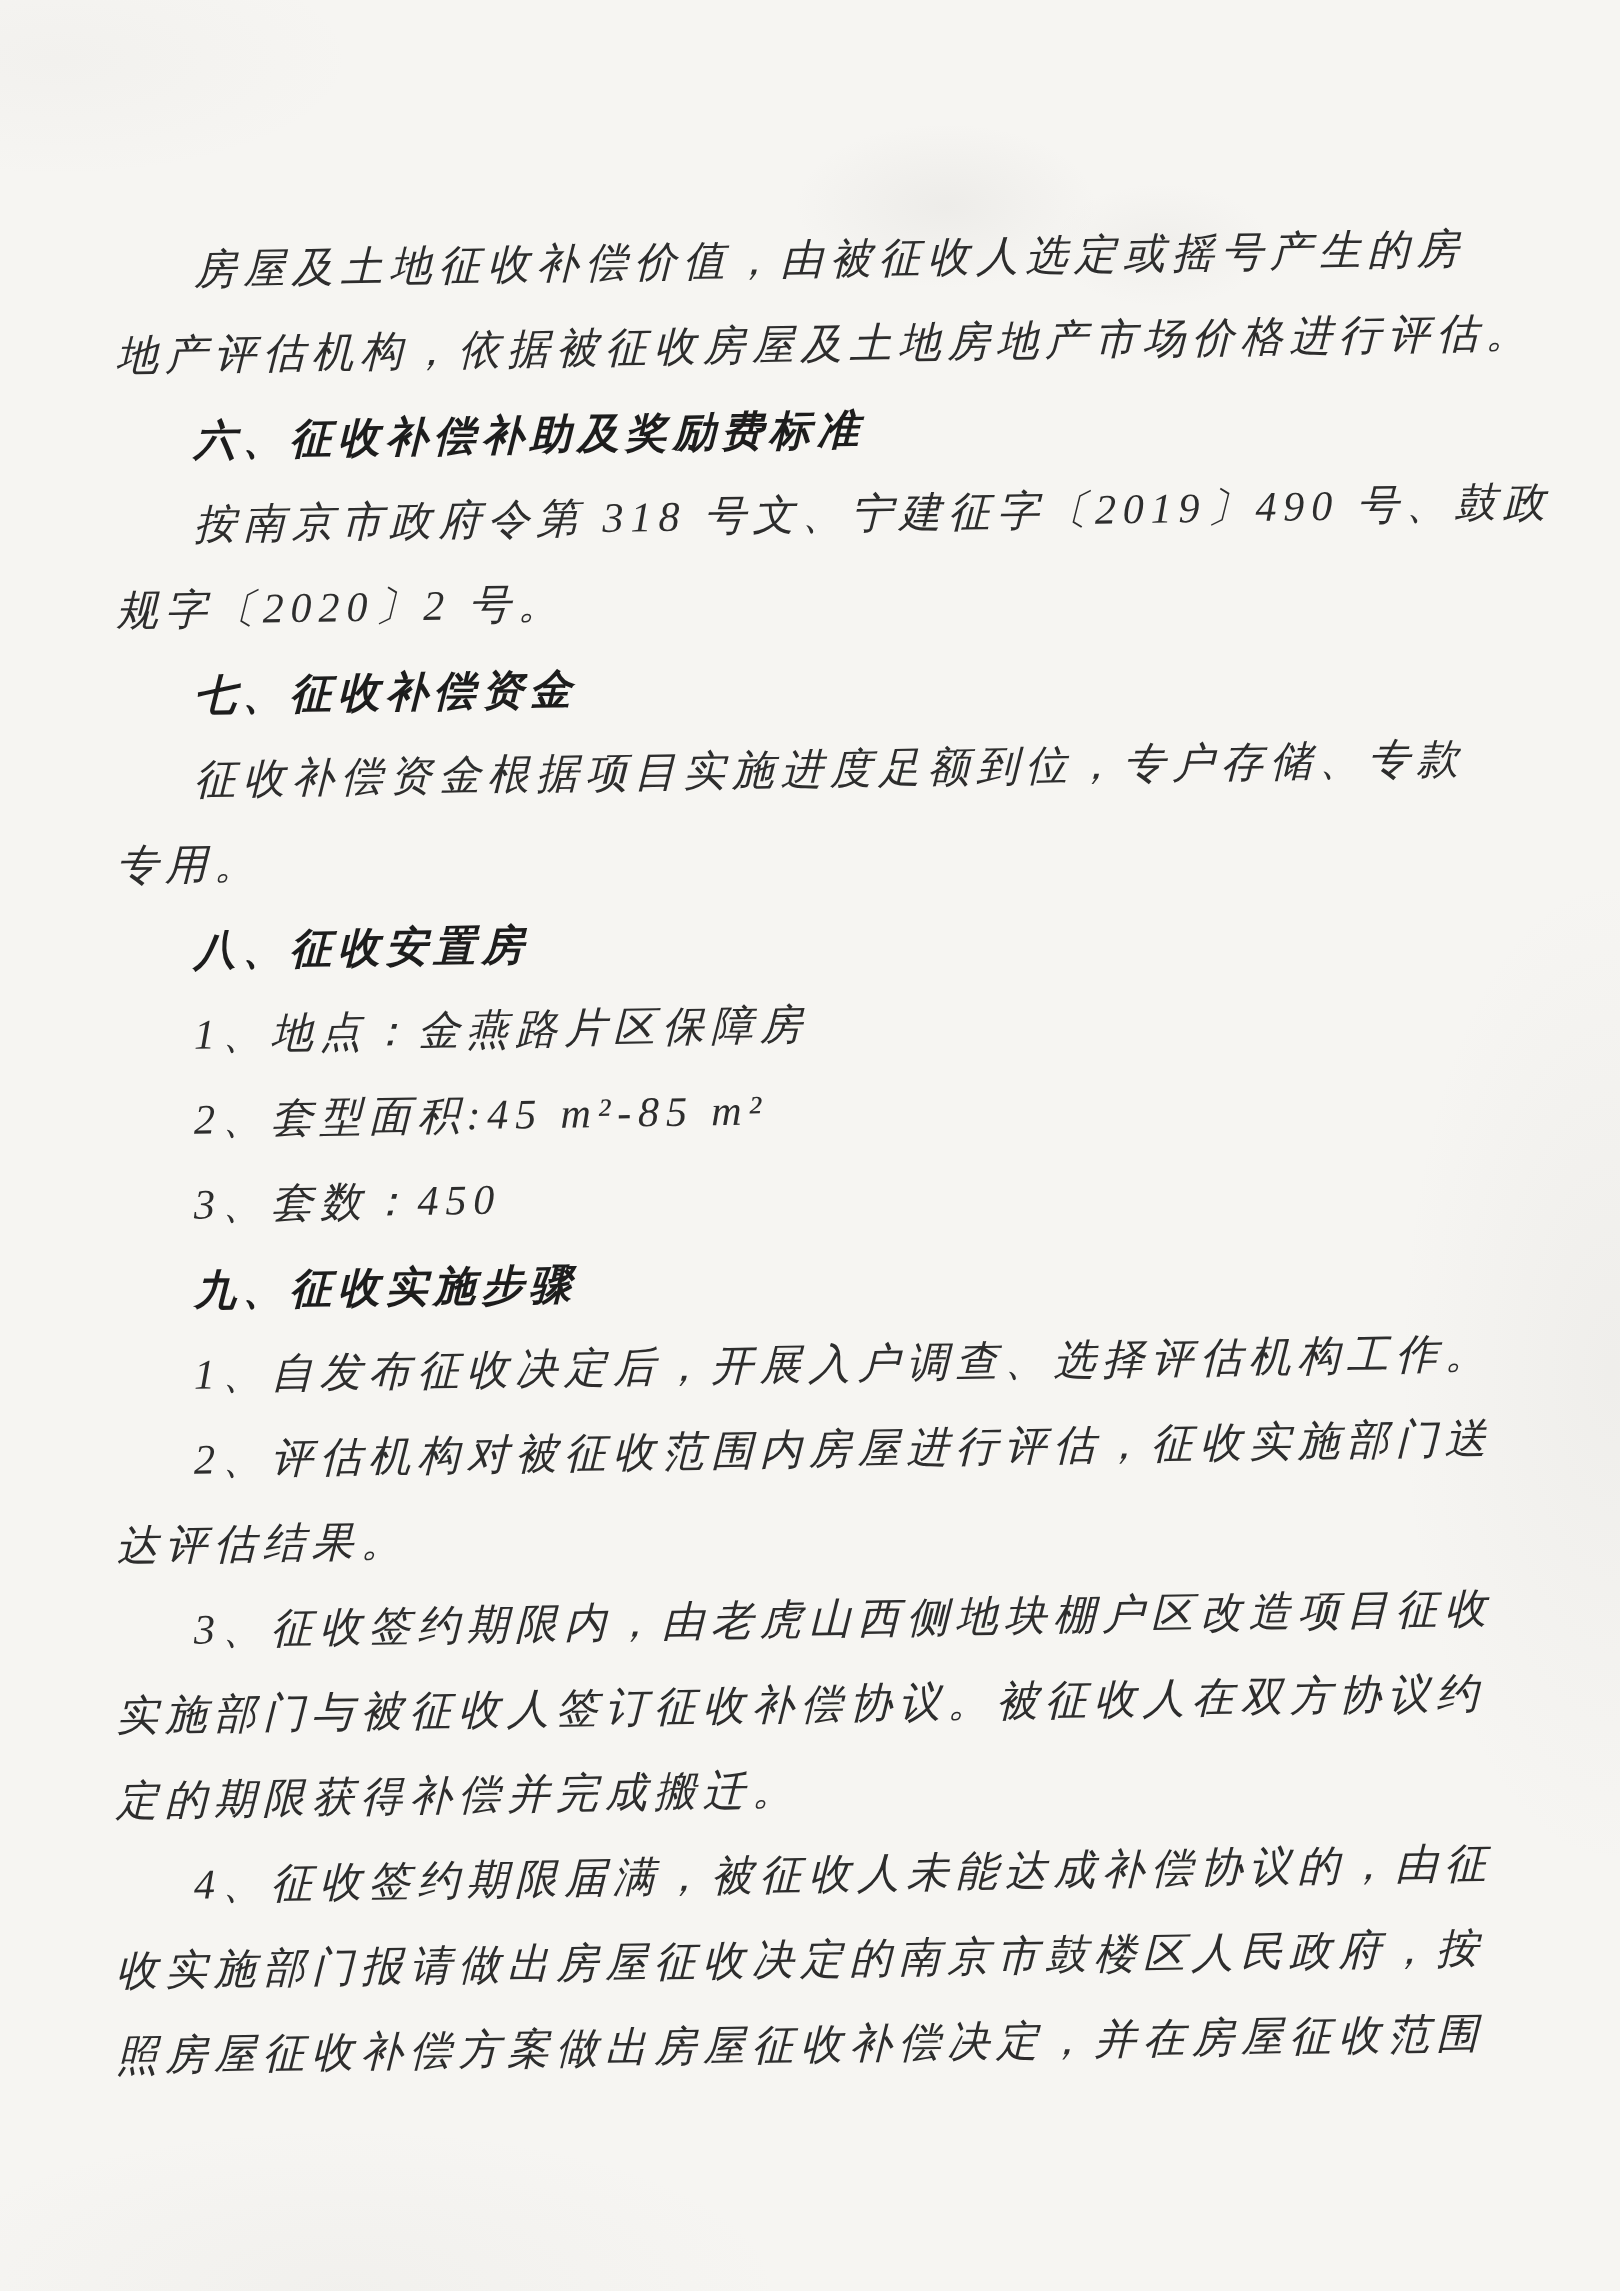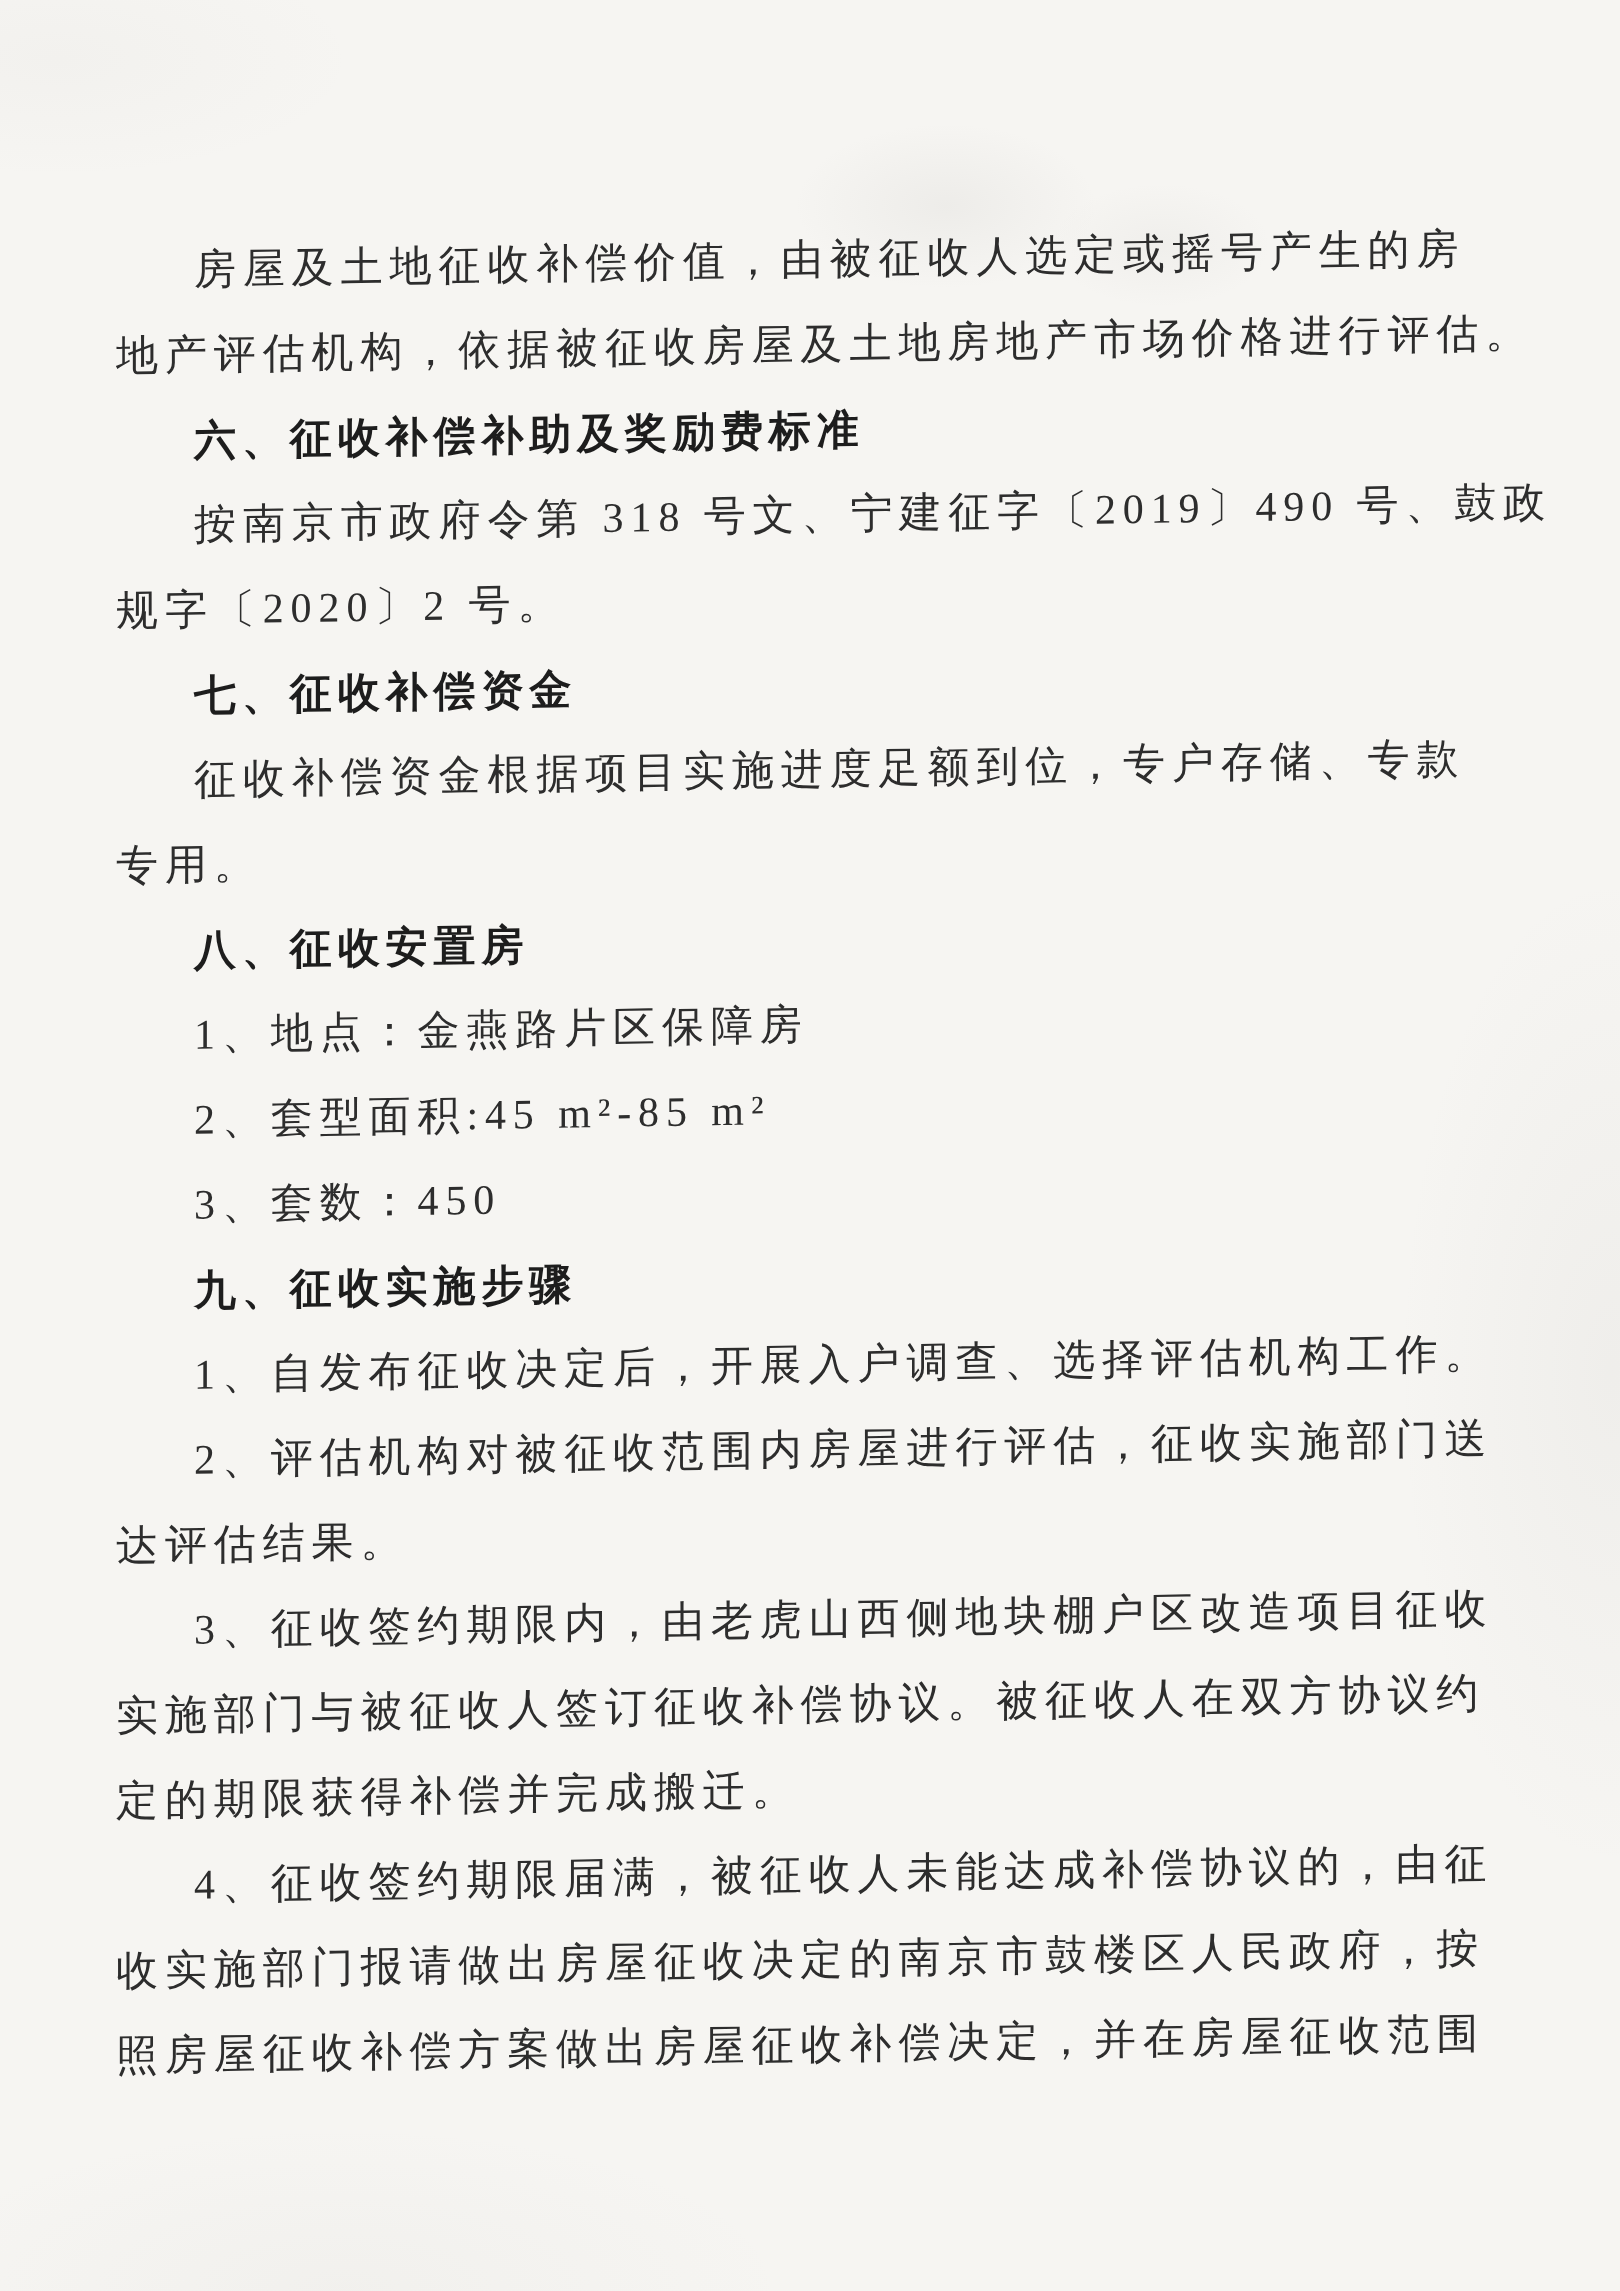--- a/index.html
+++ b/index.html
@@ -8,20 +8,21 @@
     width: 1620px;
     height: 2292px;
     background:
       radial-gradient(216px 118px at 946px 206px, rgba(160,158,154,0.10), transparent 70%),
       radial-gradient(157px 88px at 1161px 245px, rgba(165,163,158,0.08), transparent 70%),
       radial-gradient(294px 686px at 1612px 1372px, rgba(168,166,162,0.09), transparent 72%),
       radial-gradient(588px 216px at 343px 2289px, rgba(168,166,162,0.06), transparent 75%),
       radial-gradient(392px 157px at 59px 59px, rgba(168,166,162,0.05), transparent 75%),
       linear-gradient(#f6f5f2, #f6f5f2);
     overflow: hidden;
+    font-style: italic;
   }
   .text-block {
     position: absolute;
     left: 116px;
     top: 229px;
     width: 1411px;
     transform: skewY(-0.95deg);
     transform-origin: 0 0;
   }
   .line {

